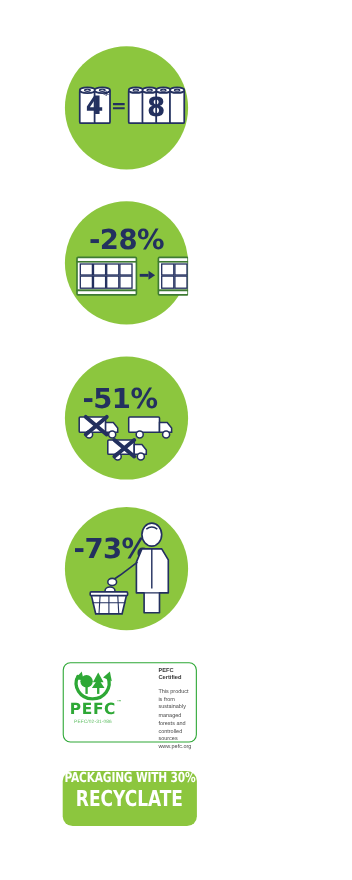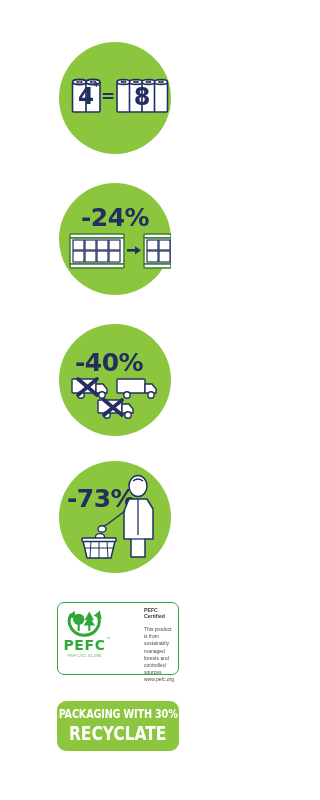--- a/index.html
+++ b/index.html
@@ -153,21 +153,21 @@
     position: absolute;
     left: 57px;
     top: 701px;
     width: 122px;
     height: 50px;
     background: #8CC63E;
     border-radius: 9px;
     display: flex;
     flex-direction: column;
     align-items: center;
-    justify-content: center;
+    justify-content: flex-start;
     box-sizing: border-box;
   }
   .banner-line-1 {
     font-family: "DejaVu Sans Condensed", "Liberation Sans Narrow", "Liberation Sans", sans-serif;
     font-weight: bold;
     font-size: 12.5px;
     color: #ffffff;
     letter-spacing: -0.2px;
     line-height: 1;
     transform: scaleX(0.86);
@@ -218,21 +218,21 @@
       </g>
 
       <text x="27" y="62" font-family="DejaVu Sans, sans-serif" font-size="23" font-weight="bold" fill="#23305F" text-anchor="middle">4</text>
       <text x="37.5" y="48" font-family="DejaVu Sans, sans-serif" font-size="10" font-weight="bold" fill="#23305F" text-anchor="middle">*</text>
       <text x="49" y="60" font-family="DejaVu Sans, sans-serif" font-size="17" font-weight="bold" fill="#23305F" text-anchor="middle">=</text>
       <text x="83" y="63" font-family="DejaVu Sans, sans-serif" font-size="24" font-weight="bold" fill="#23305F" text-anchor="middle">8</text>
     </svg>
   </div>
 
   <div class="badge badge-2">
-    <div class="pct-text">-24%</div>
+    <div class="pct-text">-28%</div>
     <svg class="badge-svg" viewBox="0 0 112 112">
 
       <g stroke="#3E7B33" stroke-width="1.5" fill="#FFFFFF">
         <rect x="11" y="51" width="54" height="4" rx="1"></rect>
         <rect x="11" y="55" width="54" height="26"></rect>
         <rect x="11" y="81" width="54" height="4" rx="1"></rect>
       </g>
       <g stroke="#23305F" stroke-width="1.2" fill="#FFFFFF">
         <rect x="14" y="57" width="11" height="10"></rect>
         <rect x="26" y="57" width="11" height="10"></rect>
@@ -257,21 +257,21 @@
       <g stroke="#23305F" stroke-width="1.2" fill="#FFFFFF">
         <rect x="88" y="57" width="11" height="10"></rect>
         <rect x="100" y="57" width="11" height="10"></rect>
         <rect x="88" y="68" width="11" height="11"></rect>
         <rect x="100" y="68" width="11" height="11"></rect>
       </g>
     </svg>
   </div>
 
   <div class="badge badge-3">
-    <div class="pct-text">-40%</div>
+    <div class="pct-text">-51%</div>
     <svg class="badge-svg" viewBox="0 0 112 112">
 
       <g stroke="#23305F" stroke-width="1.4" fill="#FFFFFF">
         <rect x="13" y="55" width="24" height="14" rx="1"></rect>
         <path d="M37 60 L44 60 L48 65 L48 69 L37 69 Z"></path>
         <circle cx="22" cy="71" r="3.2" fill="#FFFFFF"></circle>
         <circle cx="43" cy="71" r="3.2" fill="#FFFFFF"></circle>
       </g>
       <g stroke="#23305F" stroke-width="3.6" stroke-linecap="round">
         <line x1="19" y1="55" x2="38" y2="71"></line>

